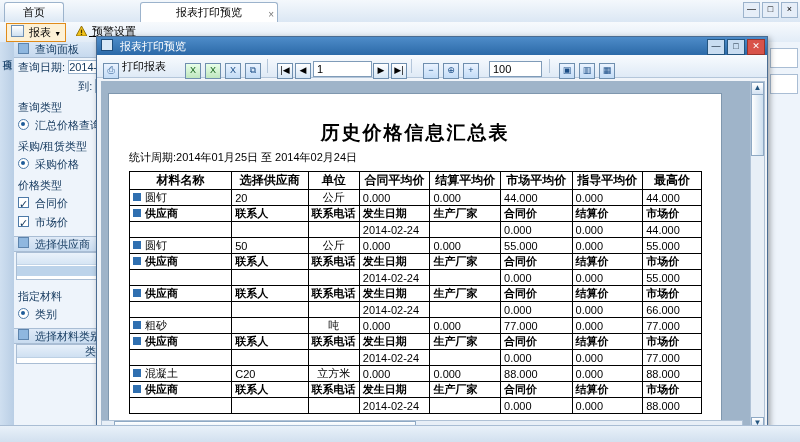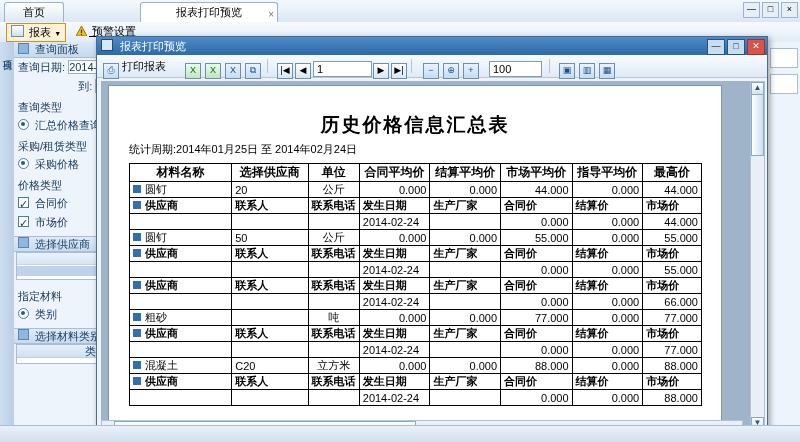--- a/index.html
+++ b/index.html
@@ -96,29 +96,29 @@
   .sq.b{background:linear-gradient(#eaf3ff,#c3dcf6);color:#1b4d86;}
   .sep{display:inline-block;width:1px;height:14px;background:#b4c6da;vertical-align:-3px;}
   .numbox{display:inline-block;width:54px;height:14px;line-height:14px;background:#fff;
     border:1px solid #7f9bb8;text-align:left;padding-left:3px;vertical-align:-3px;}
   .zoombox{display:inline-block;width:48px;height:14px;line-height:14px;background:#fff;
     border:1px solid #7f9bb8;text-align:left;padding-left:3px;vertical-align:-3px;position:relative;}
 
   
   .paper-wrap{position:absolute;left:4px;top:44px;width:658px;height:348px;
     background:#9fb4c9;overflow:hidden;}
-  .paper{position:absolute;left:7px;top:4px;width:612px;height:342px;background:#fff;
+  .paper{position:absolute;left:7px;top:12px;width:612px;height:342px;background:#fff;
     border:1px solid #7f97ae;}
   .rpt-title{text-align:center;font-family:"DejaVu Serif","Liberation Serif",serif;
     font-size:19px;font-weight:bold;letter-spacing:2px;margin-top:26px;}
   .rpt-period{font-size:11px;margin:4px 0 6px 20px;}
   table.rpt{border-collapse:collapse;width:573px;margin-left:20px;font-size:11px;}
   table.rpt td,table.rpt th{border:1px solid #000;padding:0 3px;height:15px;}
   table.rpt th{font-weight:bold;text-align:center;font-size:12px;}
-  td.num{text-align:right;}
+  td.num{}
   td.ctr{text-align:center;}
   .mk{display:inline-block;width:8px;height:8px;background:#2f6fb0;margin-right:4px;
     vertical-align:0px;}
   .hrow td{font-weight:bold;}
 
   
   .vsb{position:absolute;right:2px;top:44px;width:13px;height:348px;background:#e8eff7;
     border:1px solid #b0c2d6;}
   .vsb .thumb{position:absolute;left:0;top:12px;width:11px;height:60px;
     background:linear-gradient(90deg,#ffffff,#cddff0);border:1px solid #8fa9c4;}

